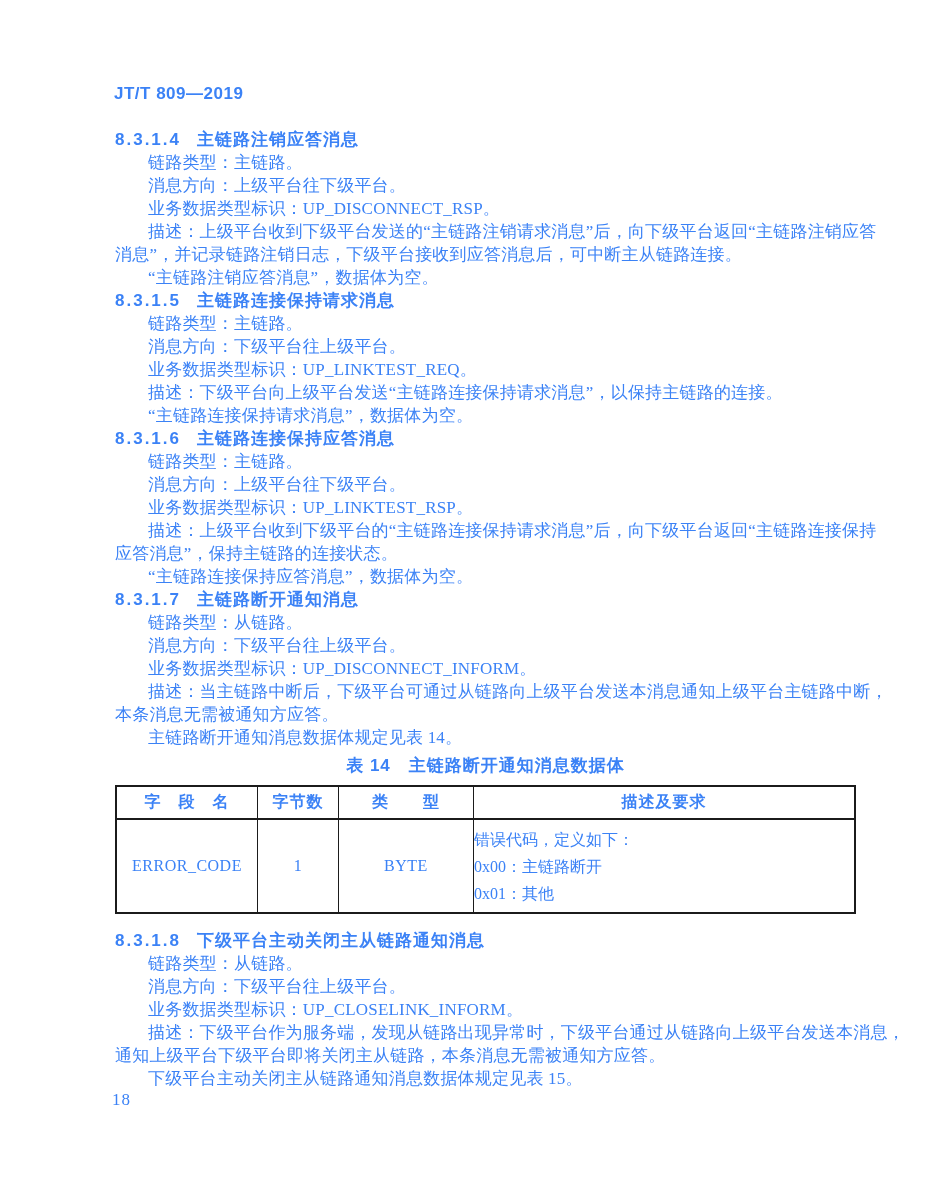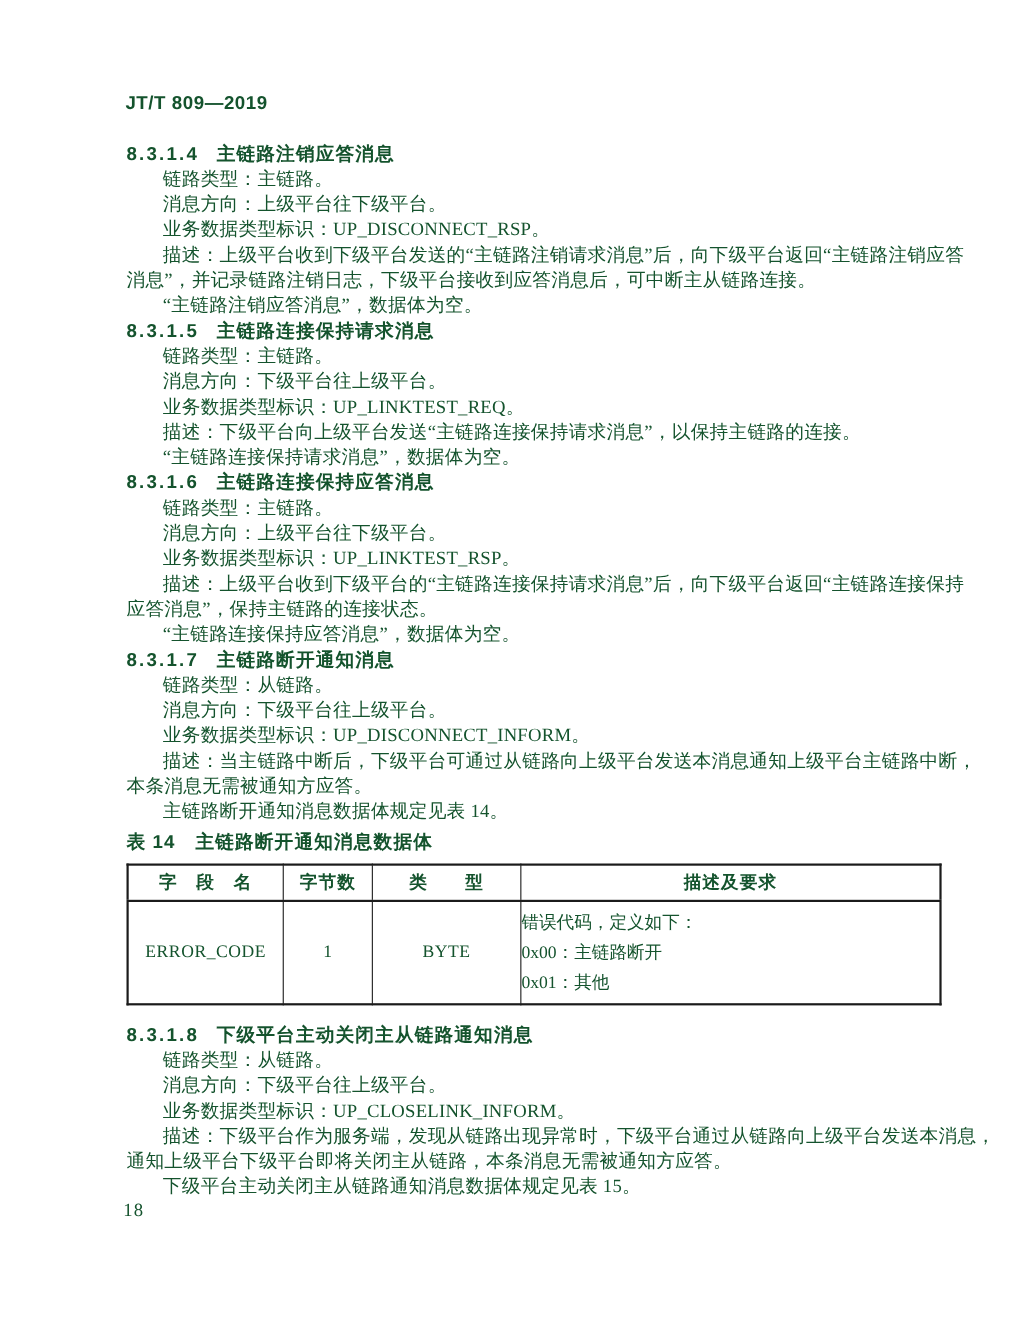--- a/index.html
+++ b/index.html
@@ -1,20 +1,20 @@
 <!DOCTYPE html>
 <html lang="zh"><head>
 <meta charset="utf-8">
 <style>
   html,body { margin:0; padding:0; background:#ffffff; }
   .page {
     position:relative;
     width:940px; height:1200px;
     background:#ffffff;
-    color:#14532d;
+    color:#3b82f6;
     overflow:hidden;
     font-family:"Liberation Serif","DejaVu Serif",serif;
   }
   .running-header {
     position:absolute; left:114px; top:84px;
     font-family:"Liberation Sans","DejaVu Sans",sans-serif;
     font-size:17px; font-weight:600; letter-spacing:0.5px;
   }
   .content {
     position:absolute; left:115px; top:128px; width:741px;
@@ -30,20 +30,21 @@
   .heading {
     font-family:"Liberation Sans","DejaVu Sans",sans-serif;
     font-size:17px; font-weight:700;
     line-height:23px;
     white-space:nowrap;
   }
   .hnum { letter-spacing:2px; margin-right:16px; }
   .htitle { font-weight:600; letter-spacing:1px; }
   .table-caption {
     margin-top:5px;
+    text-align:center;
     font-family:"Liberation Sans","DejaVu Sans",sans-serif;
     font-size:17px; font-weight:700;
     line-height:24px; letter-spacing:1px;
   }
   .cap-title { margin-left:18px; }
   table.std-table {
     width:741px;
     margin-top:7px;
     border-collapse:collapse;
     table-layout:fixed;

